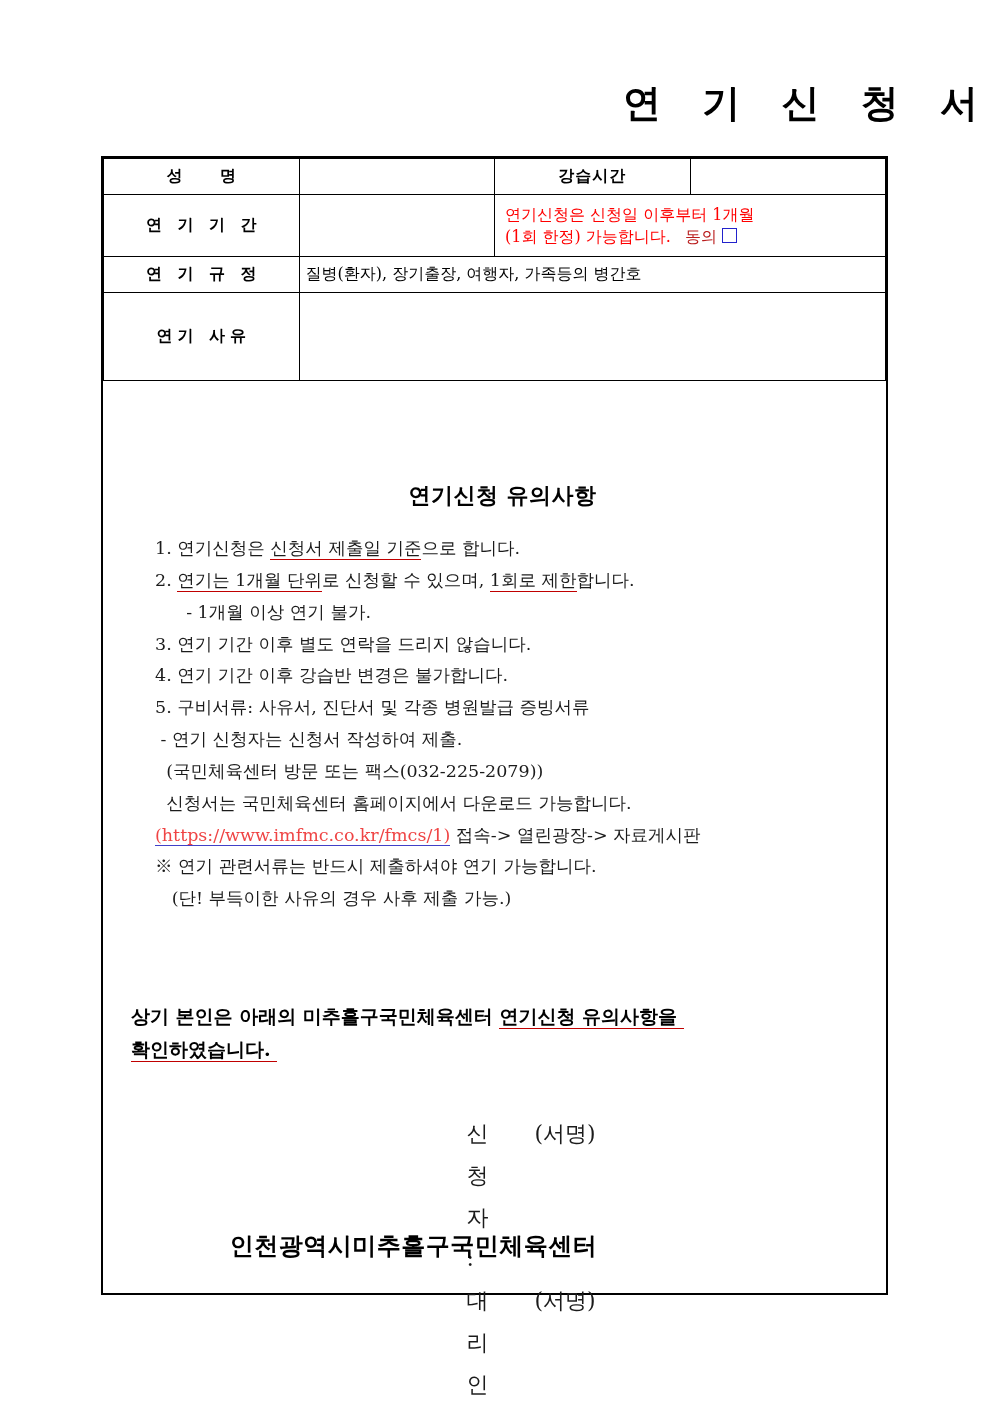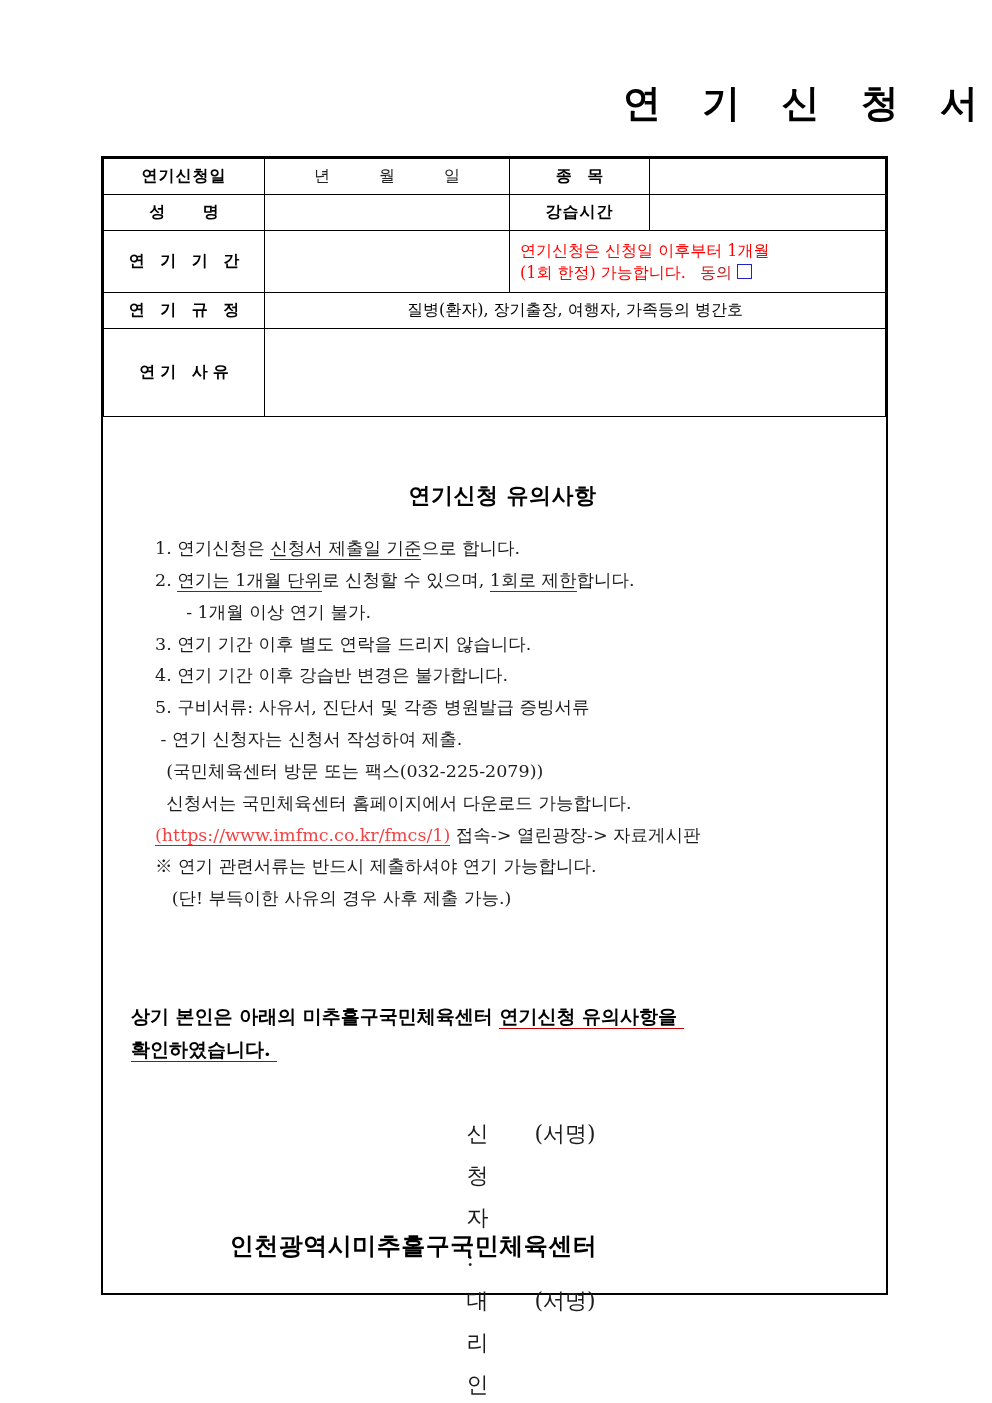--- a/index.html
+++ b/index.html
@@ -80,21 +80,21 @@
   }
   .ymd {
     text-align: center;
     font-size: 15px;
     letter-spacing: 22px;
     text-indent: 22px;
     color: #222;
   }
   .blank { background: #ffffff; }
   .rule-text {
-    text-align: center;
+    text-align: left;
     font-size: 15px;
   }
   .notice-red {
     color: #ff0000;
     font-size: 14.5px;
     line-height: 1.35;
     padding: 3px 0 3px 10px !important;
     text-align: left;
   }
   .agree-blue {
@@ -200,26 +200,20 @@
 </style>
 </head>
 <body>
 
 <div id="doc-title">연 기 신 청 서</div>
 
 <div id="form-frame">
 
   <table id="info-table">
     <tbody>
-      <tr>
-        <td class="lbl" style="width:161px">연기신청일</td>
-        <td class="ymd" style="width:245px">년      월      일</td>
-        <td class="lbl-wide" style="width:140px">종     목</td>
-        <td class="blank"></td>
-      </tr>
       <tr>
         <td class="lbl-xwide">성        명</td>
         <td class="blank"></td>
         <td class="lbl">강습시간</td>
         <td class="blank"></td>
       </tr>
       <tr>
         <td class="lbl-wide" style="height:62px">연 기 기 간</td>
         <td class="blank"></td>
         <td class="notice-red" colspan="2">

